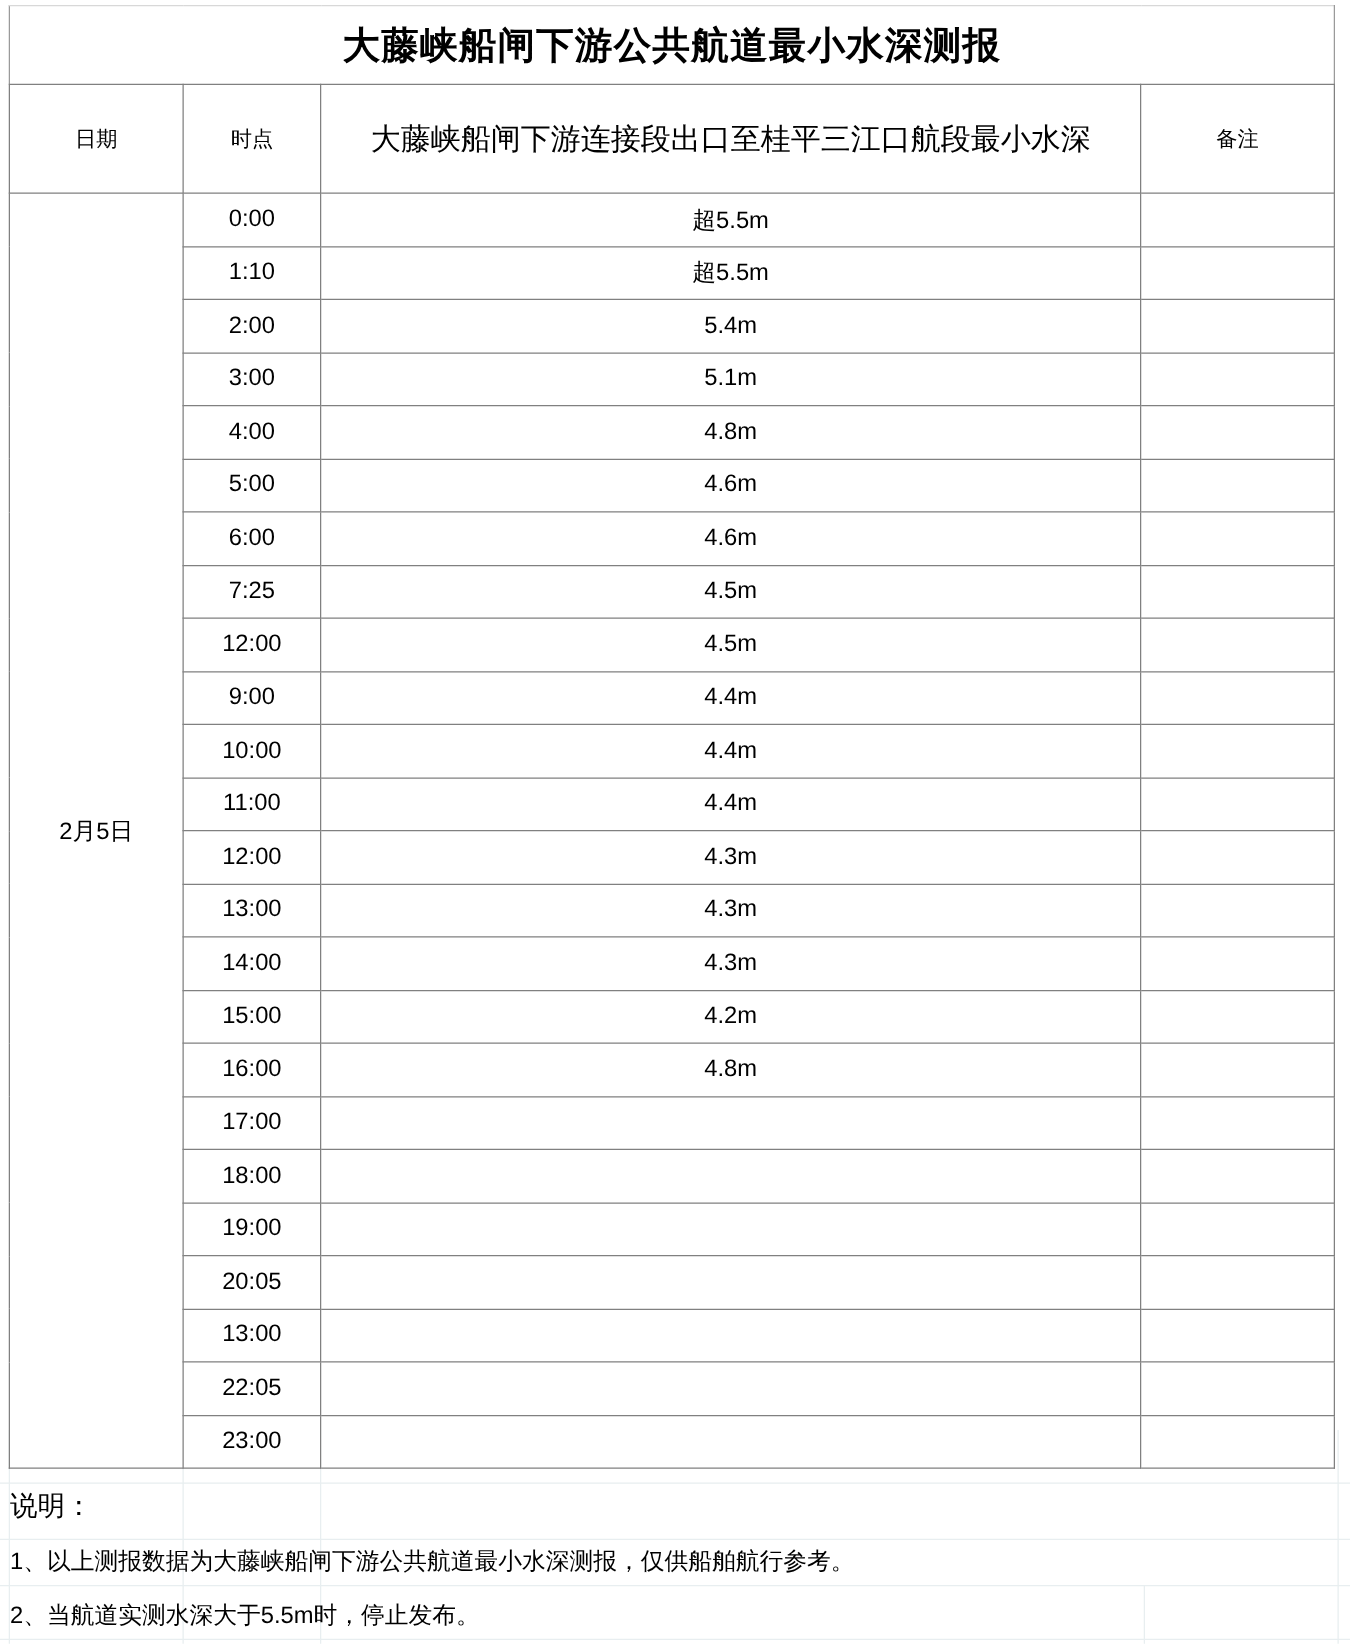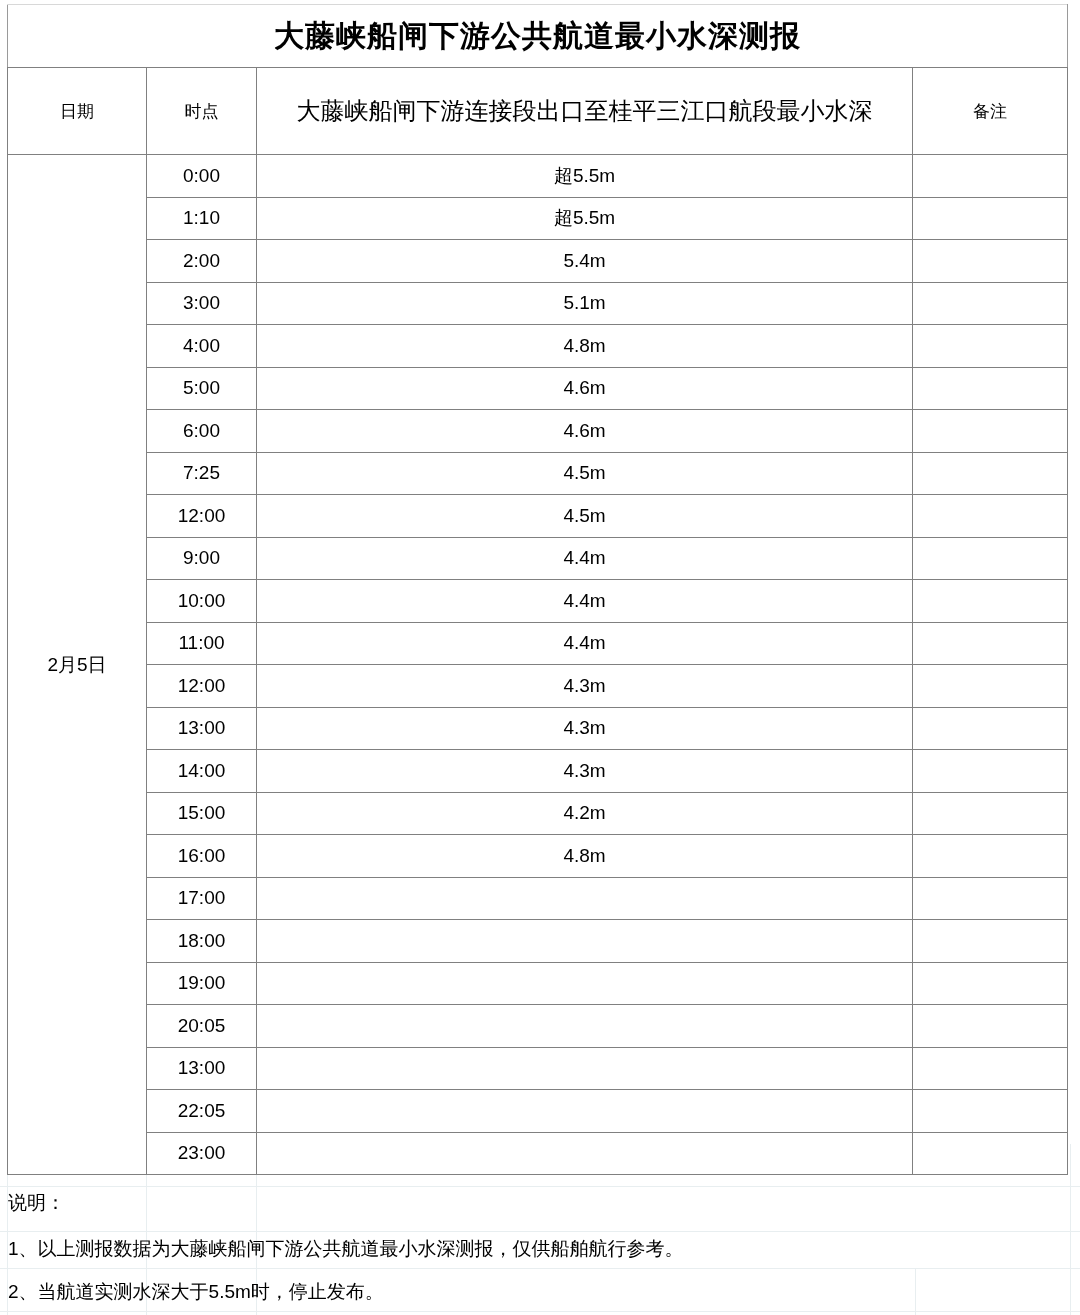--- a/index.html
+++ b/index.html
@@ -80,21 +80,21 @@
     font-size: 17px;
   }
   .head-cell.wide { font-size: 24px; }
 
   .data-row td { height: 41.5px; font-size: 19px; }
   .date-cell { font-size: 20px; }
   .note-title {
     position: absolute;
     left: 8px;
     top: 1190px;
-    font-size: 19px;
+    font-size: 22px;
   }
   .note-1 {
     position: absolute;
     left: 8px;
     top: 1236px;
     font-size: 19px;
   }
   .note-2 {
     position: absolute;
     left: 8px;

